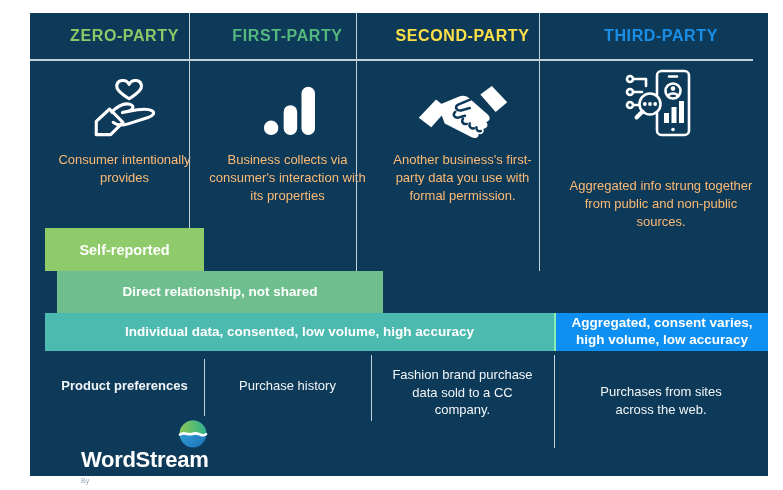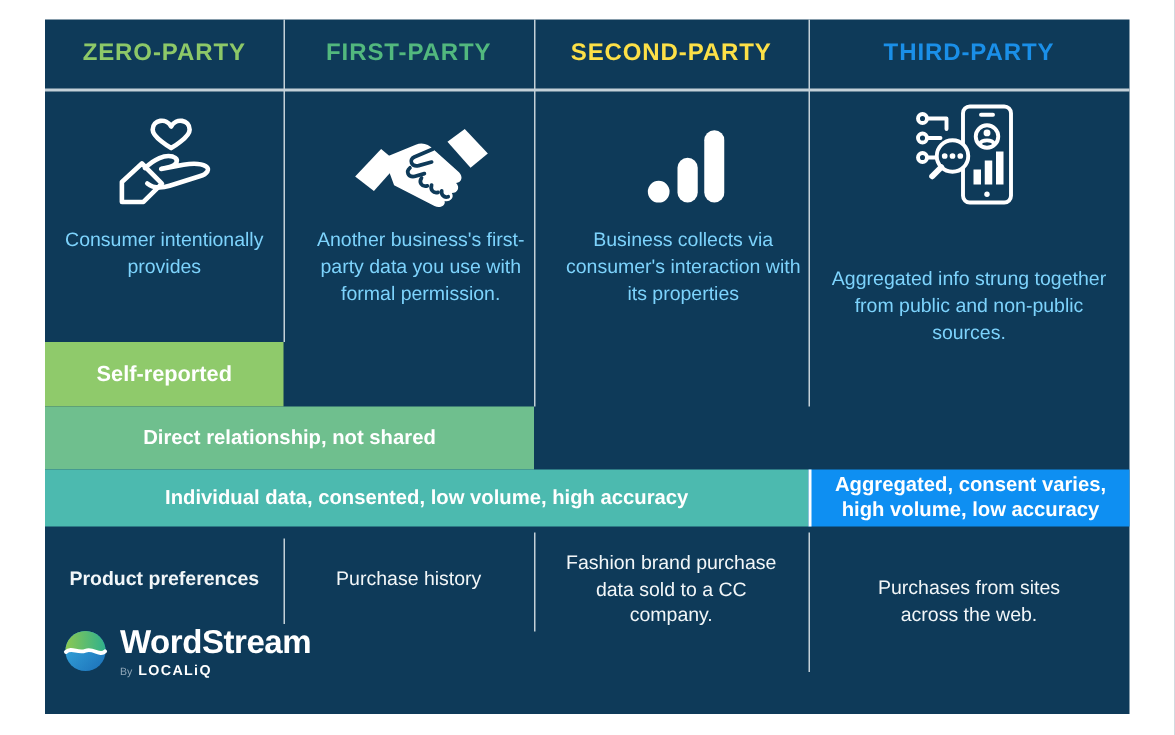--- a/index.html
+++ b/index.html
@@ -1,69 +1,69 @@
 <!DOCTYPE html>
 <html><head>
 <meta charset="utf-8">
 <style>
   html,body{margin:0;padding:0;background:#ffffff;font-family:"Liberation Sans",sans-serif;}
   .canvas{position:relative;width:783px;height:490px;background:#ffffff;overflow:hidden;}
-  .table{position:absolute;left:30px;top:13px;width:723px;height:463px;background:#0e3a59;}
+  .table{position:absolute;left:30px;top:13px;width:723px;height:463px;background:#0e3a59;padding-left:15px;}
   .row{display:flex;width:723px;}
   .cell{box-sizing:border-box;}
   .c0{width:159px;}.c1{width:167px;}.c2{width:183px;}.c3{width:214px;}
 
   
   .r-header{height:46px;}
   .r-header .cell{display:flex;align-items:center;justify-content:center;}
   .hdr{font-size:16px;font-weight:800;letter-spacing:0.6px;}
 
   
   .r-body{height:169px;}
   .r-body .cell{display:flex;flex-direction:column;align-items:center;padding-top:8px;}
   .icon-box{height:84px;display:flex;align-items:center;justify-content:center;}
-  .desc{color:#7dd3fc;font-size:13px;line-height:1.38;text-align:center;}
+  .desc{color:#fdba74;font-size:13px;line-height:1.38;text-align:center;}
   .desc.w0{max-width:140px;}
   .desc.w1{max-width:158px;}
   .desc.w2{max-width:162px;}
   .desc.w3{max-width:198px;margin-top:38px;}
 
   
   .r-self{height:43px;justify-content:center;}
   .self-band{display:flex;align-items:center;justify-content:center;color:#ffffff;
              font-weight:bold;font-size:14.5px;}
 
   
   .r-band1{height:42px;}
   .r-band2{height:38px;}
   .band{box-sizing:border-box;display:flex;align-items:center;justify-content:center;
         color:#ffffff;font-weight:bold;font-size:13.5px;text-align:center;line-height:1.25;}
   .band.b-direct{width:326px;}
   .band.b-indirect{width:397px;border-left:2px solid #e6edf1;}
   .band.b-individual{width:509px;}
-  .band.b-aggregated{width:214px;border-left:2px solid #ffffff;padding:0 8px;}
+  .band.b-aggregated{width:214px;border-left:2px solid #86efac;padding:0 8px;}
 
   
   .r-examples{position:relative;height:112px;}
   .r-examples .cell{display:flex;justify-content:center;align-items:flex-start;}
   .ex{color:#f2f6f8;font-size:13px;line-height:1.35;text-align:center;}
   .ex-c0{padding-top:26px;font-weight:bold;}
   .ex-c1{padding-top:26px;}
   .ex-c2{padding-top:15px;}
   .ex-c2 .ex{max-width:152px;}
   .ex-c3{padding-top:32px;}
   .ex-c3 .ex{max-width:162px;}
 
   
   .vdiv,.hdiv{position:absolute;background:#c3d0d8;}
   .vdiv{width:1.5px;}
   .hdiv{height:1.5px;}
 
   
-  .logo{position:absolute;left:12px;top:66px;display:flex;align-items:flex-start;}
+  .logo{position:absolute;left:28px;top:66px;display:flex;align-items:flex-end;flex-direction:column;}
   .logo-mark{margin-top:2px;}
   .logo-text{margin-left:8px;display:flex;flex-direction:column;}
   .logo-name{color:#ffffff;font-size:22px;font-weight:800;letter-spacing:-0.3px;line-height:1;}
   .byline{margin-top:3px;display:flex;align-items:baseline;}
   .by{color:#93a9ba;font-size:7px;margin-right:4px;}
   .localiq{color:#ffffff;font-size:9.5px;font-weight:800;letter-spacing:0.9px;}
 
   svg{display:block;}
 </style>
 </head>
@@ -91,48 +91,48 @@
       <div class="cell c0">
         <div class="icon-box">
           <svg width="78" height="70" viewBox="0 0 76 68" fill="none" stroke="#ffffff" stroke-width="3" stroke-linejoin="round" stroke-linecap="round">
             <path d="M42 10 C39 4 30 5.5 30 12 C30 17 42 24 42 24 C42 24 54 17 54 12 C54 5.5 45 4 42 10 Z"></path>
             <path d="M10 46 L23 34 L36 47 L24 59 L10 59 Z"></path>
             <path d="M25 37 C31 31 38 28 43 29.5 C47.5 31 46 35 41 36.2 L35.5 37.5 L50 34.8 C56 33.8 61.5 34 64.5 35.8 C67.5 37.6 65.5 40.8 60.5 42.3 L41 48.5 C34.5 50.5 30 49.8 26.5 47"></path>
           </svg>
         </div>
         <div class="desc w0">Consumer intentionally provides</div>
       </div>
+      <div class="cell c1">
+        <div class="icon-box">
+          <svg width="54" height="56" viewBox="0 0 56 58" fill="#ffffff">
+            <circle cx="10.5" cy="48.5" r="7.5"></circle>
+            <rect x="23.5" y="25" width="14" height="31" rx="7"></rect>
+            <rect x="42" y="6" width="14" height="50" rx="7"></rect>
+          </svg>
+        </div>
+        <div class="desc w1">Business collects via consumer's interaction with its properties</div>
+      </div>
       <div class="cell c2">
         <div class="icon-box">
           <svg width="100" height="60" viewBox="0 0 104 62">
             <g fill="#ffffff">
               <polygon points="6,40 24,21 36,31 19,50"></polygon>
               <polygon points="98,24 82,7 70,16 86,34"></polygon>
               <path d="M26 27 L48 18 C53 16 57 18 60 21 L78 37 C81 40 80 44 76 44.5 C79 47.5 77 51.5 73 51.5 C75 54.5 72 58 68 57 C69 60 65 62.5 61 60.5 L33 46 Z"></path>
             </g>
             <g fill="none" stroke="#0e3a59" stroke-width="2.6" stroke-linecap="round" stroke-linejoin="round">
               <path d="M60 21 L47 26.5 C43 28.5 45 33.5 50 32.5 L59 30"></path>
               <path d="M44 34 C41 36.5 42.5 40.5 47 40 L54 38"></path>
               <path d="M52 41 C50 44 52 47.5 56 46.5"></path>
               <path d="M59 46 C58 49 60 52 63.5 51"></path>
               <path d="M66 50 C65.5 52.5 67.5 55 70.5 54"></path>
             </g>
           </svg>
         </div>
         <div class="desc w2">Another business's first-party data you use with formal permission.</div>
-      </div>
-      <div class="cell c1">
-        <div class="icon-box">
-          <svg width="54" height="56" viewBox="0 0 56 58" fill="#ffffff">
-            <circle cx="10.5" cy="48.5" r="7.5"></circle>
-            <rect x="23.5" y="25" width="14" height="31" rx="7"></rect>
-            <rect x="42" y="6" width="14" height="50" rx="7"></rect>
-          </svg>
-        </div>
-        <div class="desc w1">Business collects via consumer's interaction with its properties</div>
       </div>
       <div class="cell c3">
         <div class="icon-box">
           <svg width="80" height="72" viewBox="0 0 80 72" fill="none" stroke="#ffffff" stroke-width="2.6" stroke-linecap="round" stroke-linejoin="round">
             <rect x="36" y="4" width="32" height="64" rx="4.5"></rect>
             <line x1="48" y1="9.5" x2="56" y2="9.5"></line>
             <circle cx="52" cy="24" r="7.5"></circle>
             <circle cx="52" cy="21.6" r="2.3" fill="#ffffff" stroke="none"></circle>
             <path d="M47.5 28.5 C48.7 25.9 55.3 25.9 56.5 28.5"></path>
             <g fill="#ffffff" stroke="none">
@@ -161,21 +161,21 @@
     </div>
 
     <div class="row r-self">
       <div class="cell c0 self-band" style="background: rgb(143, 202, 107);">Self-reported</div>
       <div class="cell c1"></div>
       <div class="cell c2"></div>
       <div class="cell c3"></div>
     </div>
 
     <div class="row r-band1">
-      <div class="band b-direct" style="background: rgb(111, 191, 142);">Direct relationship, not shared</div>
+      <div class="band b-direct" style="background: rgb(111, 191, 142); margin-left: 12px;">Direct relationship, not shared</div>
     </div>
 
     <div class="row r-band2">
       <div class="band b-individual" style="background: rgb(76, 186, 175);">Individual data, consented, low volume, high accuracy</div>
       <div class="band b-aggregated" style="background: rgb(14, 143, 242);">Aggregated, consent varies, high volume, low accuracy</div>
     </div>
 
     <div class="row r-examples">
       <div class="cell c0 ex-c0">
         <div class="ex">Product preferences</div>

